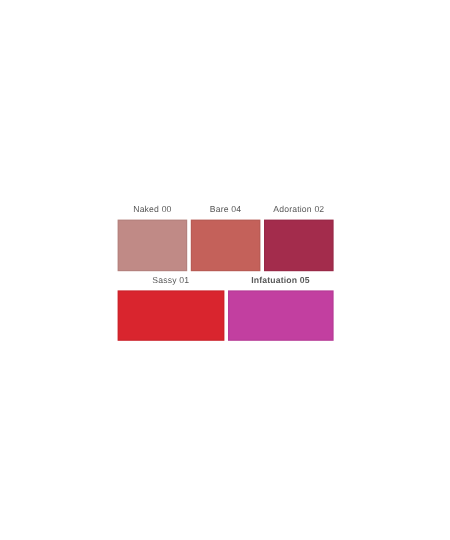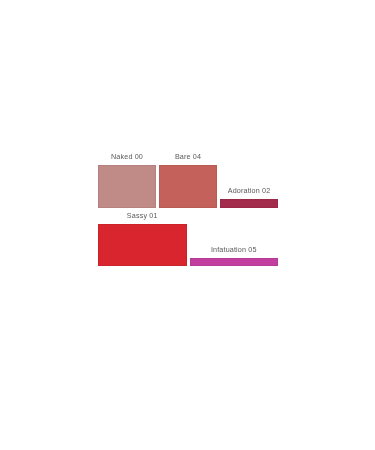--- a/index.html
+++ b/index.html
@@ -13,21 +13,21 @@
     background: #ffffff;
     font-family: "Liberation Sans", sans-serif;
     overflow: hidden;
     position: relative;
   }
 
   
   #swatch-chart {
     position: absolute;
     left: 98px;
-    top: 149px;
+    top: 167px;
     width: 180px;
     height: 117px;
     display: flex;
     flex-direction: column;
   }
 
   .swatch-row {
     display: flex;
     flex-direction: row;
     width: 100%;
@@ -37,21 +37,20 @@
   .swatch-cell {
     flex: 1 1 0;
     display: flex;
     flex-direction: column;
     align-items: stretch;
     margin-right: 3px;
     min-width: 0;
   }
   .swatch-cell:last-child {
     margin-right: 0;
-    margin-top: 34px;
   }
 
   .swatch-label {
     height: 16px;
     line-height: 16px;
     font-size: 7.2px;
     color: #595959;
     text-align: center;
     letter-spacing: 0.15px;
     white-space: nowrap;
@@ -92,19 +91,19 @@
 
   <div class="swatch-row">
 
     <div class="swatch-cell">
       <div class="swatch-label" style="color: rgb(89, 89, 89);">Sassy 01</div>
       <div class="swatch-color" style="background-color: rgb(217, 37, 46);"></div>
     </div>
 
 
     <div class="swatch-cell">
-      <div class="swatch-label" style="color: rgb(89, 89, 89);">Infatuation 05</div>
+      <div class="swatch-label" style="color: rgb(89, 89, 89); font-weight: bold;">Infatuation 05</div>
       <div class="swatch-color" style="background-color: rgb(194, 63, 160);"></div>
     </div>
 
   </div>
 
 </div>
 
 </body></html>

